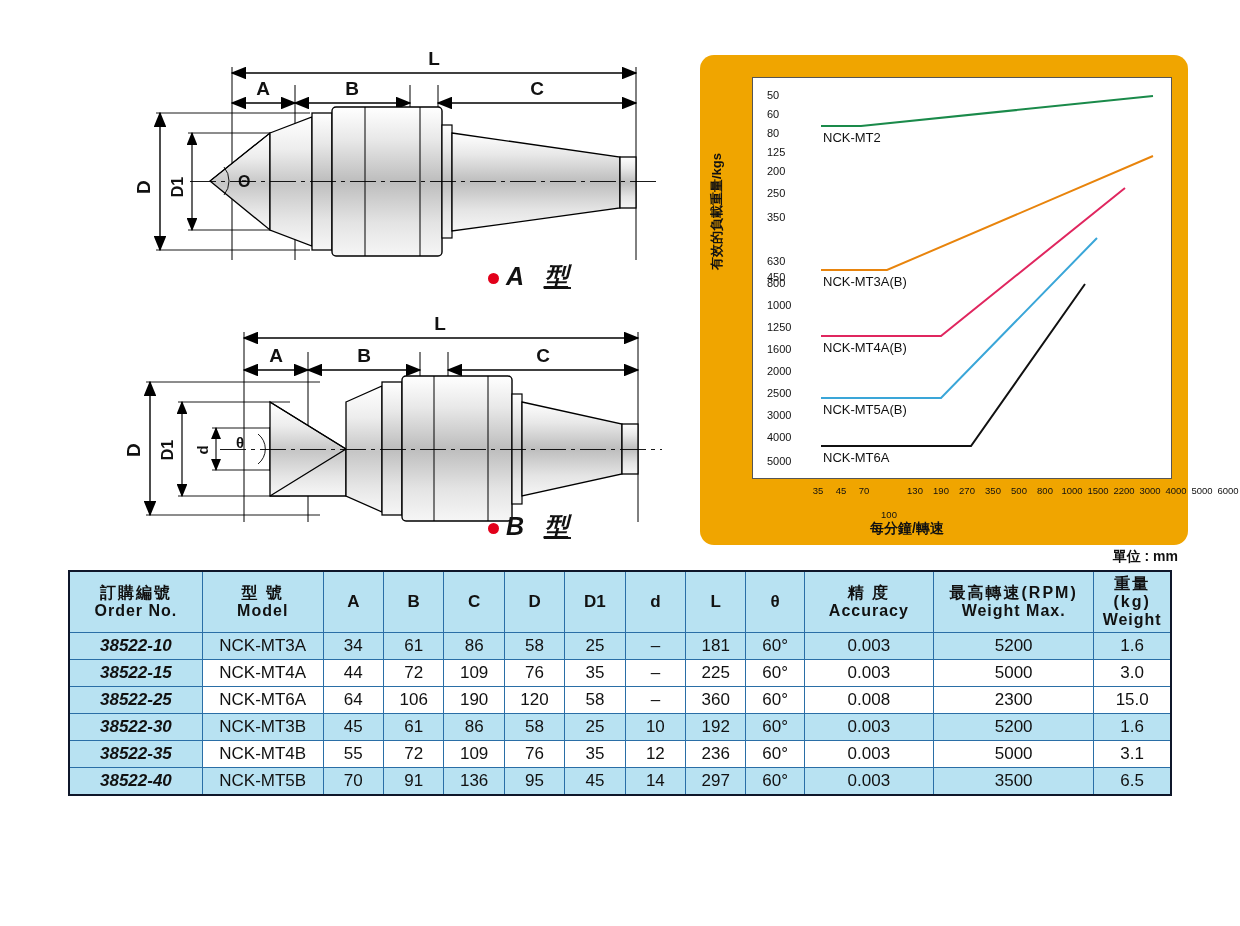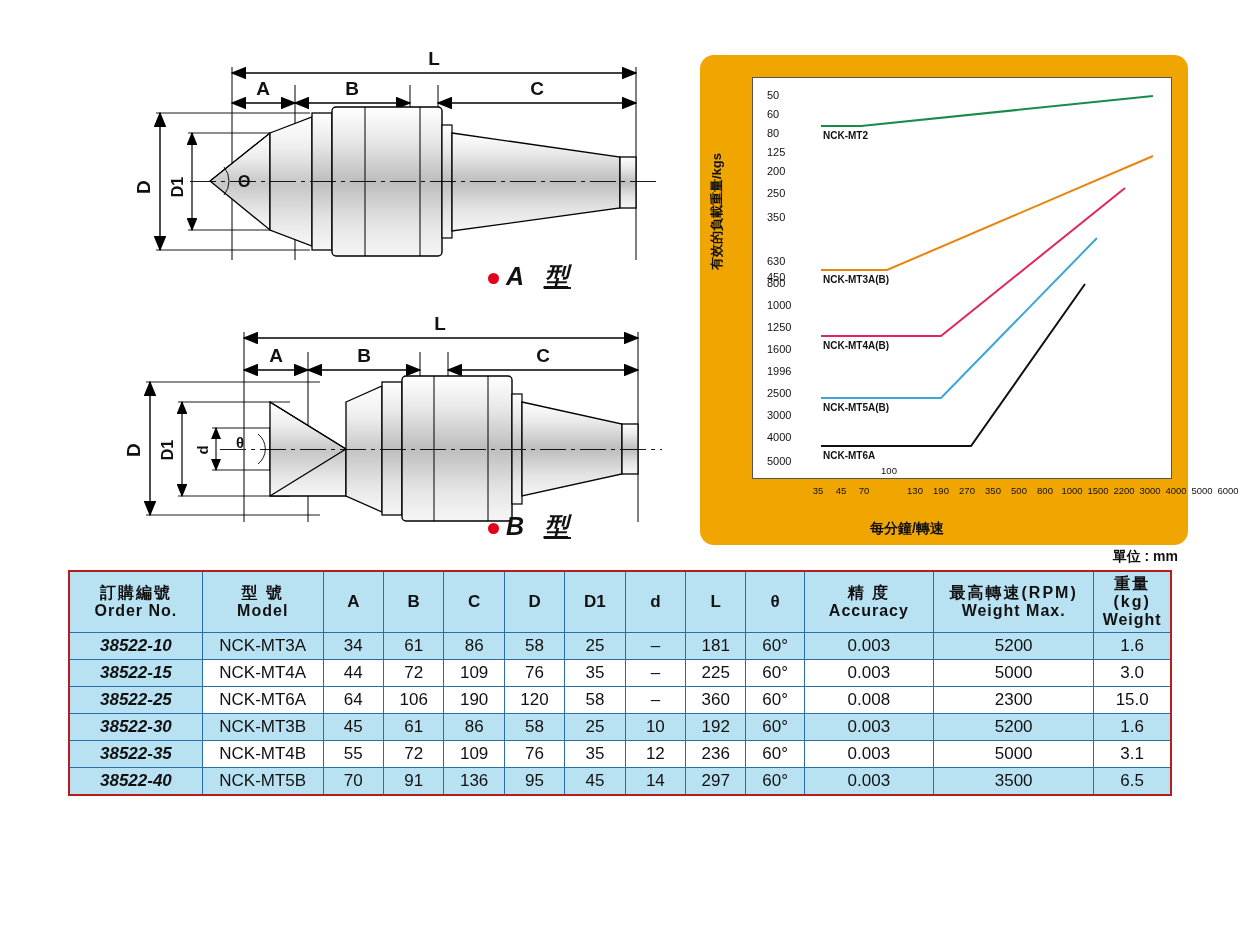--- a/index.html
+++ b/index.html
@@ -23,21 +23,21 @@
     position:absolute;left:700px;top:55px;width:488px;height:490px;
     background:#f0a500;border-radius:14px;
   }
   .chart-inner{
     position:absolute;left:52px;top:22px;width:418px;height:400px;
     background:#ffffff;border:1px solid #555;
   }
   .chart-ylabels{position:absolute;left:0;top:0;width:418px;height:400px;}
   .ytick{position:absolute;right:0;font-size:11px;color:#111;line-height:11px;text-align:left;width:40px;}
   .xtick{position:absolute;font-size:9.5px;color:#111;text-align:center;}
-  .series-label{position:absolute;font-size:10px;color:#111;background:transparent;font-weight:bold;}
+  .series-label{position:absolute;font-size:13px;color:#111;background:transparent;}
   .axis-title-y{
     position:absolute;left:8px;top:215px;width:190px;
     transform:rotate(-90deg);transform-origin:left top;
     font-size:13px;font-weight:bold;color:#111;white-space:nowrap;
   }
   .axis-title-x{position:absolute;left:170px;top:465px;font-size:14px;font-weight:bold;color:#111;}
 
   
   .units-note{position:absolute;right:62px;top:548px;font-size:14px;color:#111;font-weight:bold;}
 
@@ -60,21 +60,21 @@
     height:52px;
     font-size:17px;
     border:1px solid #2a6ea6;
   }
   .th-cn{display:block;font-size:16px;letter-spacing:2px;}
   .th-en{display:block;font-size:16px;letter-spacing:1px;}
   td.ord{font-style:italic;font-weight:bold;font-size:18px;background:#b8e2f2;}
   tr.alt td{background:#b8e2f2;}
   tr.white td{background:#ffffff;}
   tr.white td.ord{background:#b8e2f2;}
-  .outer-border{border:2px solid #b91c1c;}
+  .outer-border{border:2px solid #0f172a;}
 </style>
 </head>
 <body>
 
 <div class="page">
 
   <div class="drawing" style="left:120px;top:45px;width:560px;height:265px;">
     <svg width="560" height="265" viewBox="0 0 560 265">
       <defs>
         <linearGradient id="bodyGradA" x1="0" y1="0" x2="0" y2="1">
@@ -255,40 +255,40 @@
         <div class="ytick" style="top:69px;left:14px;">125</div>
         <div class="ytick" style="top:88px;left:14px;">200</div>
         <div class="ytick" style="top:110px;left:14px;">250</div>
         <div class="ytick" style="top:134px;left:14px;">350</div>
         <div class="ytick" style="top:156px;left:14px;margin-top:38px;">450</div>
         <div class="ytick" style="top:178px;left:14px;">630</div>
         <div class="ytick" style="top:200px;left:14px;">800</div>
         <div class="ytick" style="top:222px;left:14px;">1000</div>
         <div class="ytick" style="top:244px;left:14px;">1250</div>
         <div class="ytick" style="top:266px;left:14px;">1600</div>
-        <div class="ytick" style="top:288px;left:14px;">1996</div>
+        <div class="ytick" style="top:288px;left:14px;">2000</div>
         <div class="ytick" style="top:310px;left:14px;">2500</div>
         <div class="ytick" style="top:332px;left:14px;">3000</div>
         <div class="ytick" style="top:354px;left:14px;">4000</div>
         <div class="ytick" style="top:378px;left:14px;">5000</div>
       </div>
 
       
       <div class="series-label" style="left:70px;top:52px;">NCK-MT2</div>
       <div class="series-label" style="left:70px;top:196px;">NCK-MT3A(B)</div>
       <div class="series-label" style="left:70px;top:262px;">NCK-MT4A(B)</div>
       <div class="series-label" style="left:70px;top:324px;">NCK-MT5A(B)</div>
       <div class="series-label" style="left:70px;top:372px;">NCK-MT6A</div>
     </div>
 
     <div>
       <div class="xtick" style="left:106px;top:430px;width:24px;">35</div>
       <div class="xtick" style="left:129px;top:430px;width:24px;">45</div>
       <div class="xtick" style="left:152px;top:430px;width:24px;">70</div>
-      <div class="xtick" style="left:176px;top:410px;width:26px;">100</div>
+      <div class="xtick" style="left:176px;top:454px;width:26px;">100</div>
       <div class="xtick" style="left:202px;top:430px;width:26px;">130</div>
       <div class="xtick" style="left:228px;top:430px;width:26px;">190</div>
       <div class="xtick" style="left:254px;top:430px;width:26px;">270</div>
       <div class="xtick" style="left:280px;top:430px;width:26px;">350</div>
       <div class="xtick" style="left:306px;top:430px;width:26px;">500</div>
       <div class="xtick" style="left:332px;top:430px;width:26px;">800</div>
       <div class="xtick" style="left:357px;top:430px;width:30px;">1000</div>
       <div class="xtick" style="left:383px;top:430px;width:30px;">1500</div>
       <div class="xtick" style="left:409px;top:430px;width:30px;">2200</div>
       <div class="xtick" style="left:435px;top:430px;width:30px;">3000</div>

